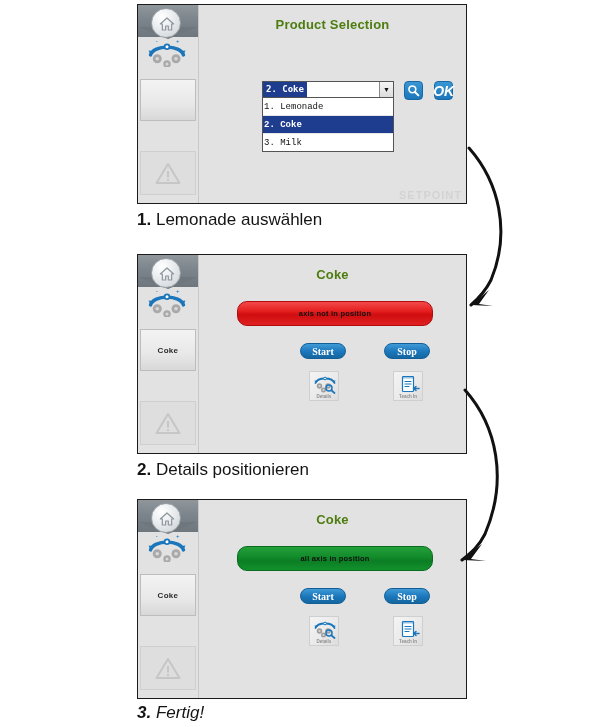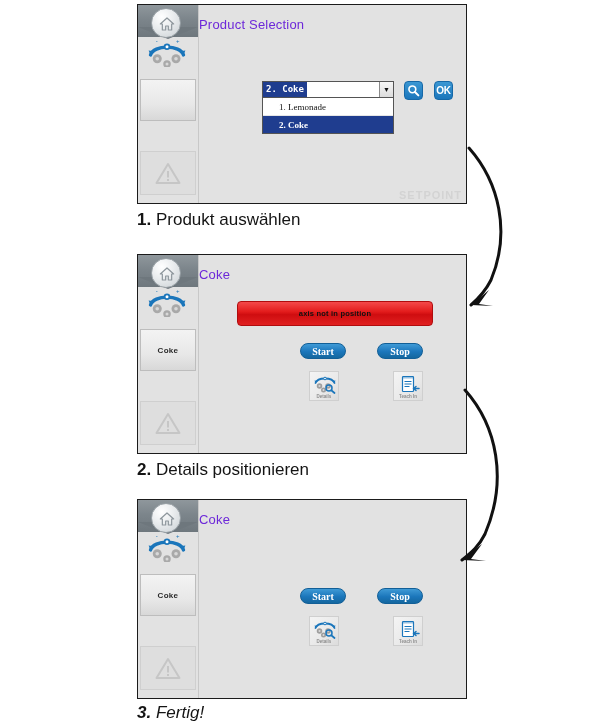--- a/index.html
+++ b/index.html
@@ -63,22 +63,22 @@
     display:flex;align-items:center;justify-content:center;
   }
   .warn-tri{width:26px;height:23px;}
 
   
   .main{
     position:absolute;left:60px;top:0;right:0;bottom:0;
     background:#e2e2e2;border-left:1px solid #c8c8c8;
   }
   .title{
-    position:absolute;left:0;right:0;top:12px;text-align:left;
-    font-size:13px;font-weight:normal;color:#6d28d9;letter-spacing:.2px;
+    position:absolute;left:0;right:0;top:12px;text-align:center;
+    font-size:13px;font-weight:bold;color:#4d7c0f;letter-spacing:.2px;
   }
 
   
   .combo{
     position:absolute;left:63px;top:76px;width:132px;height:17px;
     background:#ffffff;border:1px solid #545454;box-sizing:border-box;
     display:flex;align-items:stretch;
   }
   .combo-val{
     background:#1f3d8f;color:#ffffff;font-family:"DejaVu Sans Mono", monospace;
@@ -89,45 +89,45 @@
   .combo-arrow{
     width:13px;background:linear-gradient(180deg,#f6f6f6,#dcdcdc);
     border-left:1px solid #8a8a8a;display:flex;align-items:center;justify-content:center;
     font-size:7px;color:#111;
   }
   .combo-list{
     position:absolute;left:63px;top:93px;width:132px;
     border:1px solid #545454;border-top:none;background:#ffffff;box-sizing:border-box;
   }
   .combo-opt{
-    height:17px;display:flex;align-items:center;padding-left:16px;
-    font-family:Liberation Serif, serif;font-size:9px;color:#111;
+    height:17px;display:flex;align-items:center;padding-left:1px;
+    font-family:Liberation Mono, monospace;font-size:9px;color:#111;
     border-bottom:1px solid #e6e6e6;
   }
   .combo-opt:last-child{border-bottom:none;}
   .combo-opt.sel{background:#1f3d8f;color:#ffffff;font-weight:bold;}
 
   .sq-btn{
     position:absolute;top:76px;width:19px;height:19px;border-radius:4px;
     background:linear-gradient(180deg,#3b97d3 0%,#1b76bb 100%);
     border:1px solid #1668a7;box-sizing:border-box;
     display:flex;align-items:center;justify-content:center;
   }
   #btn-search{left:205px;}
   #btn-ok{left:235px;}
-  .ok-txt{color:#fff;font-size:10px;font-weight:bold;letter-spacing:-.3px;}
+  .ok-txt{color:#fff;font-size:14px;font-weight:bold;letter-spacing:-.3px;font-style:italic;}
 
   .setpoint{
     position:absolute;right:4px;bottom:2px;
     font-size:11px;font-weight:bold;color:#d3d3d3;letter-spacing:1px;
   }
 
   
   .status{
-    position:absolute;left:38px;top:46px;width:196px;height:25px;border-radius:4px;
+    position:absolute;left:38px;top:46px;width:196px;height:25px;border-radius:10px;
     display:flex;align-items:center;justify-content:center;
     font-size:7.5px;font-weight:bold;color:#111111;letter-spacing:.2px;
     box-sizing:border-box;
   }
   .status.red{
     background:linear-gradient(180deg,#f4494a 0%,#e31c1c 42%,#cf0d10 55%,#e02020 100%);
     border:1px solid #b00c0e;
   }
   .status.green{
     background:linear-gradient(180deg,#23a03a 0%,#128a2a 45%,#0c7d24 60%,#11912c 100%);
@@ -136,21 +136,21 @@
 
   
   .pill{
     position:absolute;top:88px;width:46px;height:16px;border-radius:8px;
     background:linear-gradient(180deg,#3f9ad6 0%,#1b76bb 55%,#14679f 100%);
     border:1px solid #125f97;box-sizing:border-box;
     display:flex;align-items:center;justify-content:center;
     color:#ffffff;font-size:10px;font-weight:bold;font-family:Liberation Serif, serif;
   }
   #btn-start-2,#btn-start-3{left:101px;}
-  #btn-stop-2,#btn-stop-3{left:178px;}
+  #btn-stop-2,#btn-stop-3{left:185px;}
 
   
   .tile{
     position:absolute;top:116px;width:30px;height:30px;
     background:linear-gradient(135deg,#f4f4f4 0%,#e9e9e9 60%,#dcdcdc 100%);
     border:1px solid #cfcfcf;box-sizing:border-box;
   }
   #tile-details-2,#tile-details-3{left:110px;}
   #tile-teach-2,#tile-teach-3{left:194px;}
   .tile-lbl{
@@ -218,20 +218,21 @@
 
     <div class="combo">
       <div class="combo-val">2. Coke</div>
       <div class="combo-fill"></div>
       <div class="combo-arrow">▼</div>
     </div>
 
     <div class="combo-list">
       <div class="combo-opt">1. Lemonade</div>
       <div class="combo-opt sel">2. Coke</div>
+      <div class="combo-opt">3. Milk</div>
     </div>
 
     <div class="sq-btn" id="btn-search">
       <svg width="13" height="13" viewBox="0 0 16 16">
         <circle cx="6.6" cy="6.6" r="4.2" fill="none" stroke="#ffffff" stroke-width="2"></circle>
         <line x1="9.8" y1="9.8" x2="14" y2="14" stroke="#ffffff" stroke-width="2.4" stroke-linecap="round"></line>
       </svg>
     </div>
 
     <div class="sq-btn" id="btn-ok">
@@ -352,20 +353,21 @@
         <path d="M13 2 L24.5 21 H1.5 Z" fill="none" stroke="#c6c6c6" stroke-width="2" stroke-linejoin="round"></path>
         <rect x="12" y="9" width="2" height="6.5" fill="#c6c6c6"></rect>
         <rect x="12" y="17" width="2" height="2" fill="#c6c6c6"></rect>
       </svg>
     </div>
   </div>
 
   <div class="main">
     <div class="title">Coke</div>
 
+    <div class="status green">all axis in position</div>
 
     <div class="pill" id="btn-start-3">Start</div>
     <div class="pill" id="btn-stop-3">Stop</div>
 
     <div class="tile" id="tile-details-3">
       <svg class="tile-ico" viewBox="0 0 48 40">
         <path d="M5 18 C9 6, 39 6, 43 18" fill="none" stroke="#1b76bb" stroke-width="3.6" stroke-linecap="round"></path>
         <path d="M5 18 l-2 -5 l7 1 z" fill="#1b76bb"></path>
         <path d="M43 18 l2 -5 l-7 1 z" fill="#1b76bb"></path>
         <circle cx="24" cy="9" r="2.6" fill="#ffffff" stroke="#1b76bb" stroke-width="2"></circle>
@@ -394,21 +396,21 @@
         <line x1="15" y1="25" x2="25" y2="25" stroke="#1b76bb" stroke-width="2"></line>
         <path d="M44 29 H34 M38 25 L33 29 L38 33" fill="none" stroke="#1b76bb" stroke-width="3" stroke-linecap="round" stroke-linejoin="round"></path>
       </svg>
       <div class="tile-lbl">Teach In</div>
     </div>
   </div>
 </div>
 
 <div class="caption" id="cap-1">
   <b>1.</b>
-  <span>Produkt auswählen</span>
+  <span>Lemonade auswählen</span>
 </div>
 <div class="caption" id="cap-2">
   <b>2.</b>
   <span>Details positionieren</span>
 </div>
 <div class="caption" id="cap-3">
   <b>3.</b>
   <span>Fertig!</span>
 </div>
 

